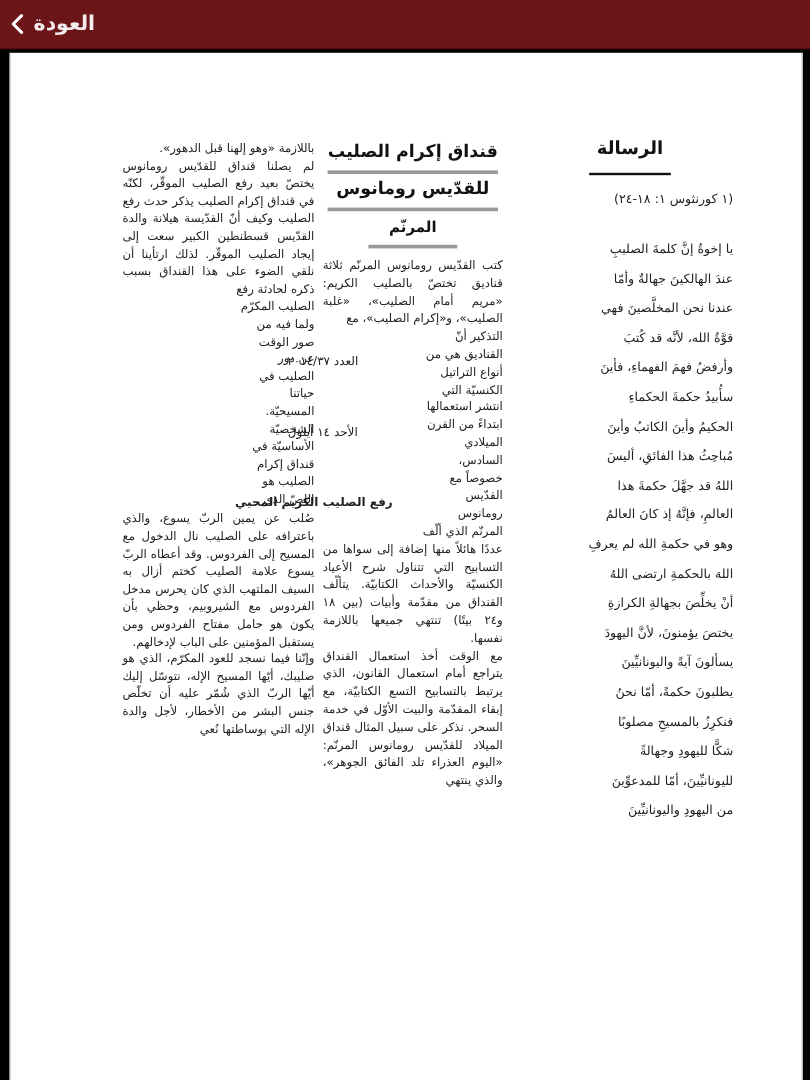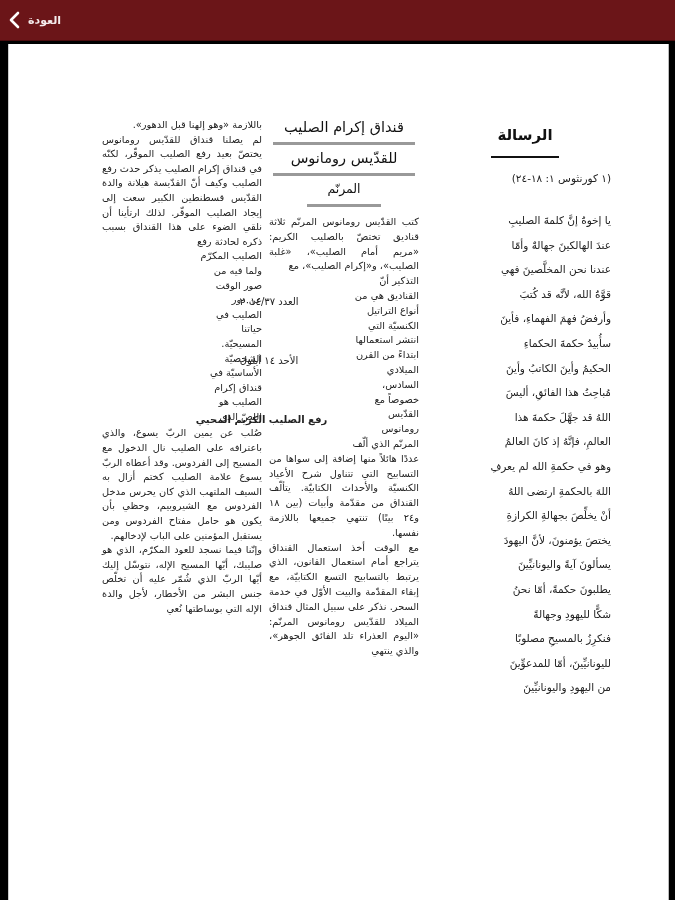--- a/index.html
+++ b/index.html
@@ -13,50 +13,50 @@
       position: absolute; left: 0; top: 0; width: 675px; height: 40px;
       background: #6b1518;
       border-bottom: 1px solid #4a0c0e;
     }
     .back-btn {
       position: absolute; left: 8px; top: 8px; height: 24px;
       display: flex; align-items: center; gap: 6px;
       color: #fff; cursor: pointer;
     }
     .back-btn svg { width: 14px; height: 18px; }
-    .back-label { font-size: 11px; font-weight: bold; color: #f4ecec; }
+    .back-label { font-size: 17px; font-weight: bold; color: #f4ecec; }
     .page {
       position: absolute; left: 8px; top: 44px; width: 659px; height: 856px;
       background: #fff;
       border-left: 1px solid #ccc; border-right: 1px solid #bbb;
     }
     .col {
       position: absolute; direction: rtl; text-align: justify;
       color: #222; font-size: 10.5px;
     }
     .col p { margin: 0; }
     
     .col-right { left: 430px; top: 70px; width: 172px; }
     .col-right .title {
       text-align: center; font-size: 15px; font-weight: bold; color: #111;
-      margin-top: 12px;
+      margin-top: 0;
     }
     .col-right .title-rule {
       width: 68px; height: 2px; background: #111; margin: 12px auto 14px;
     }
     .col-right .ref {
       text-align: right; font-size: 10.5px; color: #222; margin-bottom: 24px;
     }
     .col-right .body-line {
       line-height: 24.6px; font-size: 10.5px; white-space: nowrap;
     }
     
     .col-mid { left: 260px; top: 70px; width: 150px; }
     .col-mid .heading {
-      text-align: center; font-size: 14.5px; font-weight: normal; color: #111;
+      text-align: center; font-size: 14.5px; font-weight: bold; color: #111;
       line-height: 22px;
     }
     .col-mid .heading-line {
       padding: 2px 0 4px;
       border-bottom: 3px solid #999;
       margin: 0 4px;
     }
     .col-mid .heading-line.short { margin: 0 38px; font-size: 12.5px; }
     .col-mid .mid-body { margin-top: 8px; line-height: 14.8px; font-size: 9.8px; }
     .col-mid .narrow { width: 74px; margin-right: 0; line-height: 14.8px; }
@@ -101,22 +101,22 @@
       <div class="body-line">الحكيمُ وأينَ الكاتبُ وأينَ</div>
       <div class="body-line">مُباحِثُ هذا الفائقِ، أليسَ</div>
       <div class="body-line">اللهُ قد جهَّلَ حكمةَ هذا</div>
       <div class="body-line">العالمِ، فإنَّهُ إذ كانَ العالمُ</div>
       <div class="body-line">وهو في حكمةِ الله لم يعرفِ</div>
       <div class="body-line">اللهَ بالحكمةِ ارتضى اللهُ</div>
       <div class="body-line">أنْ يخلِّصَ بجهالةِ الكرازةِ</div>
       <div class="body-line">يختصَ يؤمنونَ، لأنَّ اليهودَ</div>
       <div class="body-line">يسألونَ آيةً واليونانيِّينَ</div>
       <div class="body-line">يطلبونَ حكمةً، أمّا نحنُ</div>
+      <div class="body-line">فنكرِزُ بالمسيحِ مصلوبًا</div>
       <div class="body-line">شكًّا لليهودِ وجهالةً</div>
-      <div class="body-line">فنكرِزُ بالمسيحِ مصلوبًا</div>
       <div class="body-line">لليونانيِّينَ، أمّا للمدعوِّينَ</div>
       <div class="body-line">من اليهودِ واليونانيِّينَ</div>
     </div>
   </div>
 
   <div class="col col-mid">
     <div class="heading">
       <div class="heading-line">قنداق إكرام الصليب</div>
       <div class="heading-line">للقدّيس رومانوس</div>
       <div class="heading-line short">المرنّم</div>

